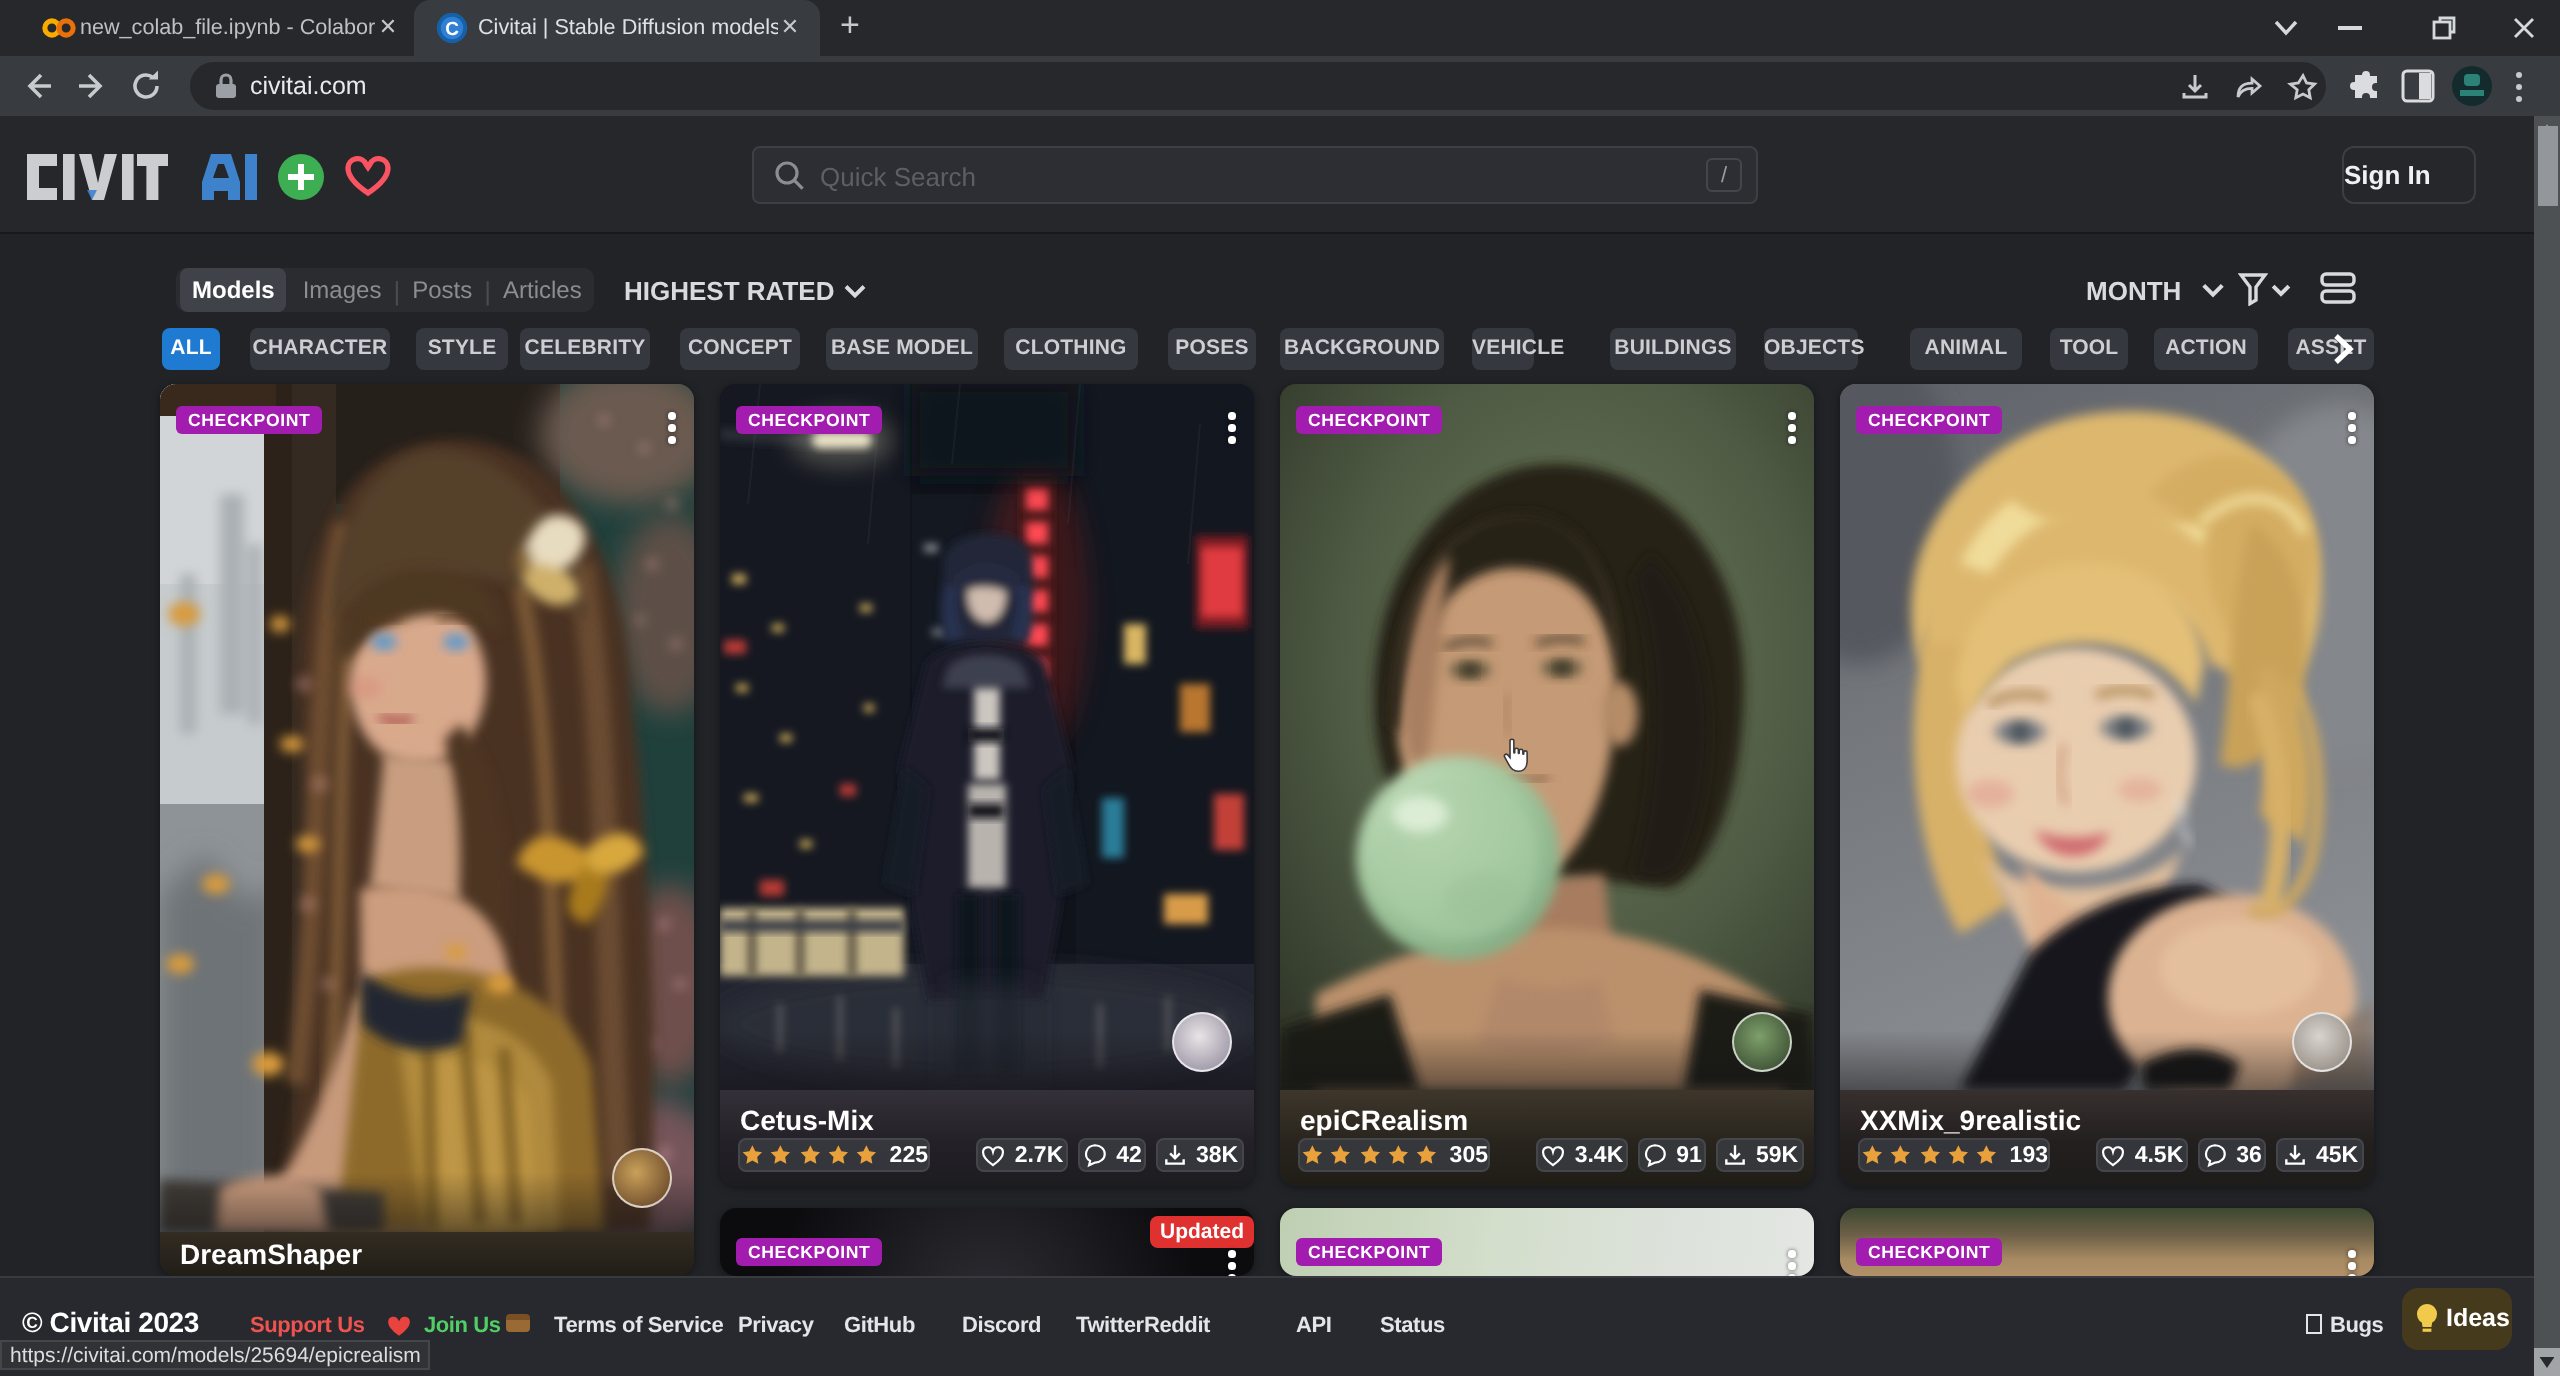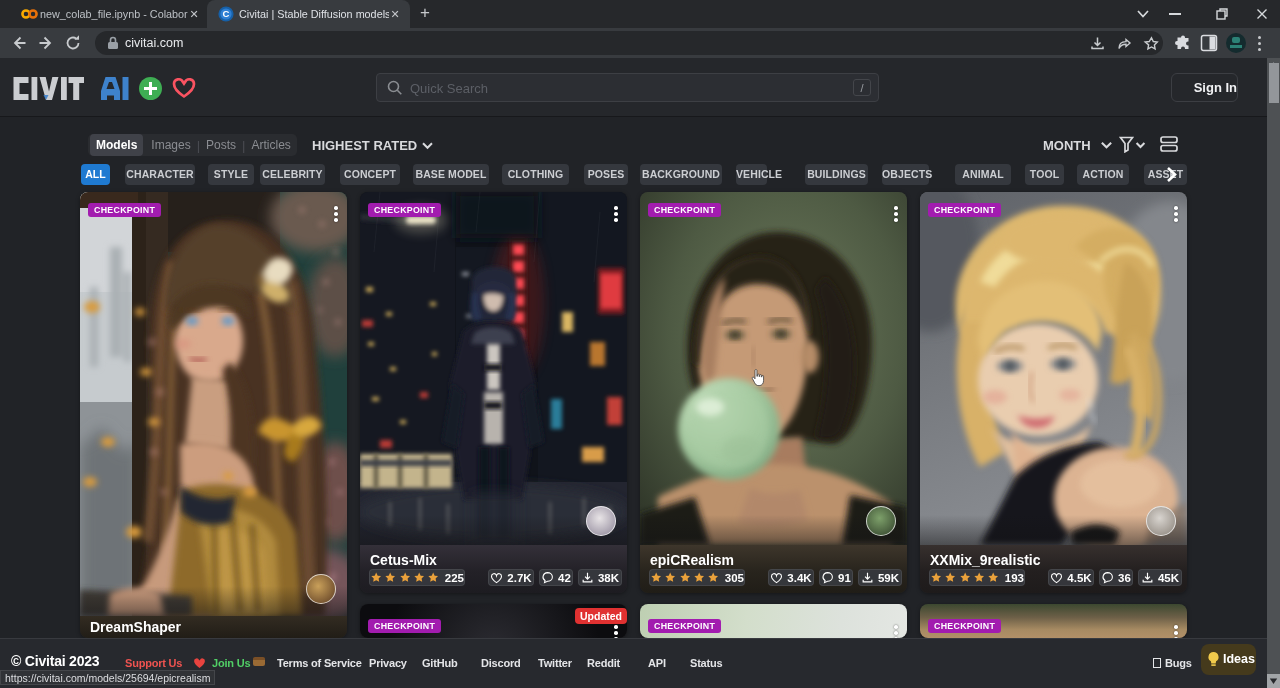--- a/index.html
+++ b/index.html
@@ -18,21 +18,21 @@
 
 #toolbar { position:absolute; top:28px; left:0; width:1280px; height:30px; background:#383b3f; }
 .navic { position:absolute; top:4px; width:22px; height:22px; }
 
 
 #page { position:absolute; top:58px; left:0; width:1268px; height:630px; background:#212327; }
 #siteheader { position:absolute; top:58px; left:0; width:1268px; height:59px; background:#25272b; border-bottom:1px solid #17181b; }
 #search { position:absolute; left:376px; top:73px; width:503px; height:29px; background:#2c2e33; border:1px solid #3d3f44; border-radius:4px; }
 #search .ph { position:absolute; left:33px; top:7px; font-size:13px; color:#5c5f66; }
 #slash { position:absolute; right:7px; top:5px; width:18px; height:17px; border:1px solid #44464b; border-radius:3px; background:#2c2e33; color:#9a9da2; font-size:11px; text-align:center; line-height:16px; }
-#signin { position:absolute; left:1171px; top:73px; width:67px; height:29px; border:1px solid #3c3e43; border-radius:6px; color:#f0f1f3; font-weight:bold; font-size:13px; text-align:right; line-height:28px; }
+#signin { position:absolute; left:1171px; top:73px; width:67px; height:29px; border:1px solid #3c3e43; border-radius:6px; color:#f0f1f3; font-weight:bold; font-size:13px; text-align:left; line-height:28px; }
 
 
 #seg { position:absolute; left:88px; top:134px; height:22px; background:#2a2c30; border-radius:5px; display:flex; align-items:center; font-size:13px; color:#8b8d92; }
 #seg .on { background:#404249; border-radius:4px; color:#fff; font-weight:bold; padding:4px 6px; margin:0 2px; font-size:12px; }
 #seg .it { padding:1px 6px; font-size:12px; }
 #seg .sep { color:#4a4c52; }
 .navlbl { position:absolute; top:138px; font-size:13px; font-weight:bold; color:#d9dadd; letter-spacing:0; }
 
 
 .chip { position:absolute; top:164px; height:21px; background:#35383e; border-radius:4px; color:#ccced2; font-size:10.5px; font-weight:bold; line-height:21px; text-align:center; letter-spacing:.1px; }
@@ -675,21 +675,21 @@
   <svg class="abs" style="left:193px;top:657px" width="13" height="12" viewBox="0 0 24 22">
       <path d="M12 20 C5 15 2 11 2 7.3 a4.8 4.8 0 0 1 9.2-2 L12 6.6 l.8-1.3 a4.8 4.8 0 0 1 9.2 2 C22 11 19 15 12 20 Z" fill="#e8433f"></path>
     </svg>
   <div class="f" style="left:212px;color:#51cf66;">Join Us</div>
   <div class="abs" style="left:253px;top:657px;width:12px;height:9px;background:#9a6a34;border-radius:2px;border-top:3px solid #7a4f26;"></div>
   <div class="f" style="left:277px;">Terms of Service</div>
   <div class="f" style="left:369px;">Privacy</div>
   <div class="f" style="left:422px;">GitHub</div>
   <div class="f" style="left:481px;">Discord</div>
   <div class="f" style="left:538px;">Twitter</div>
-  <div class="f" style="left:587px;">Reddit</div>
+  <div class="f" style="left:572px;">Reddit</div>
   <div class="f" style="left:648px;">API</div>
   <div class="f" style="left:690px;">Status</div>
   <div class="f" style="left:1153px;"><span style="display:inline-block;width:8px;height:10px;border:1.5px solid #e4e5e8;margin-right:4px;vertical-align:-1px;"></span>Bugs</div>
   <div class="abs" style="left:1201px;top:644px;width:55px;height:31px;background:#453a1c;border-radius:8px;">
     <svg class="abs" style="left:6px;top:7px" width="13" height="17" viewBox="0 0 13 17">
         <path d="M6.5 1 a5 5 0 0 1 2.6 9.3 l-.4 2.2 h-4.4 l-.4-2.2 A5 5 0 0 1 6.5 1 Z" fill="#f1ca4b"></path>
         <rect x="4.3" y="13.3" width="4.4" height="1.6" fill="#f1ca4b"></rect>
       </svg>
     <div class="abs" style="left:22px;top:8px;font-size:12.5px;font-weight:bold;color:#ffffff;">Ideas</div>
   </div>

